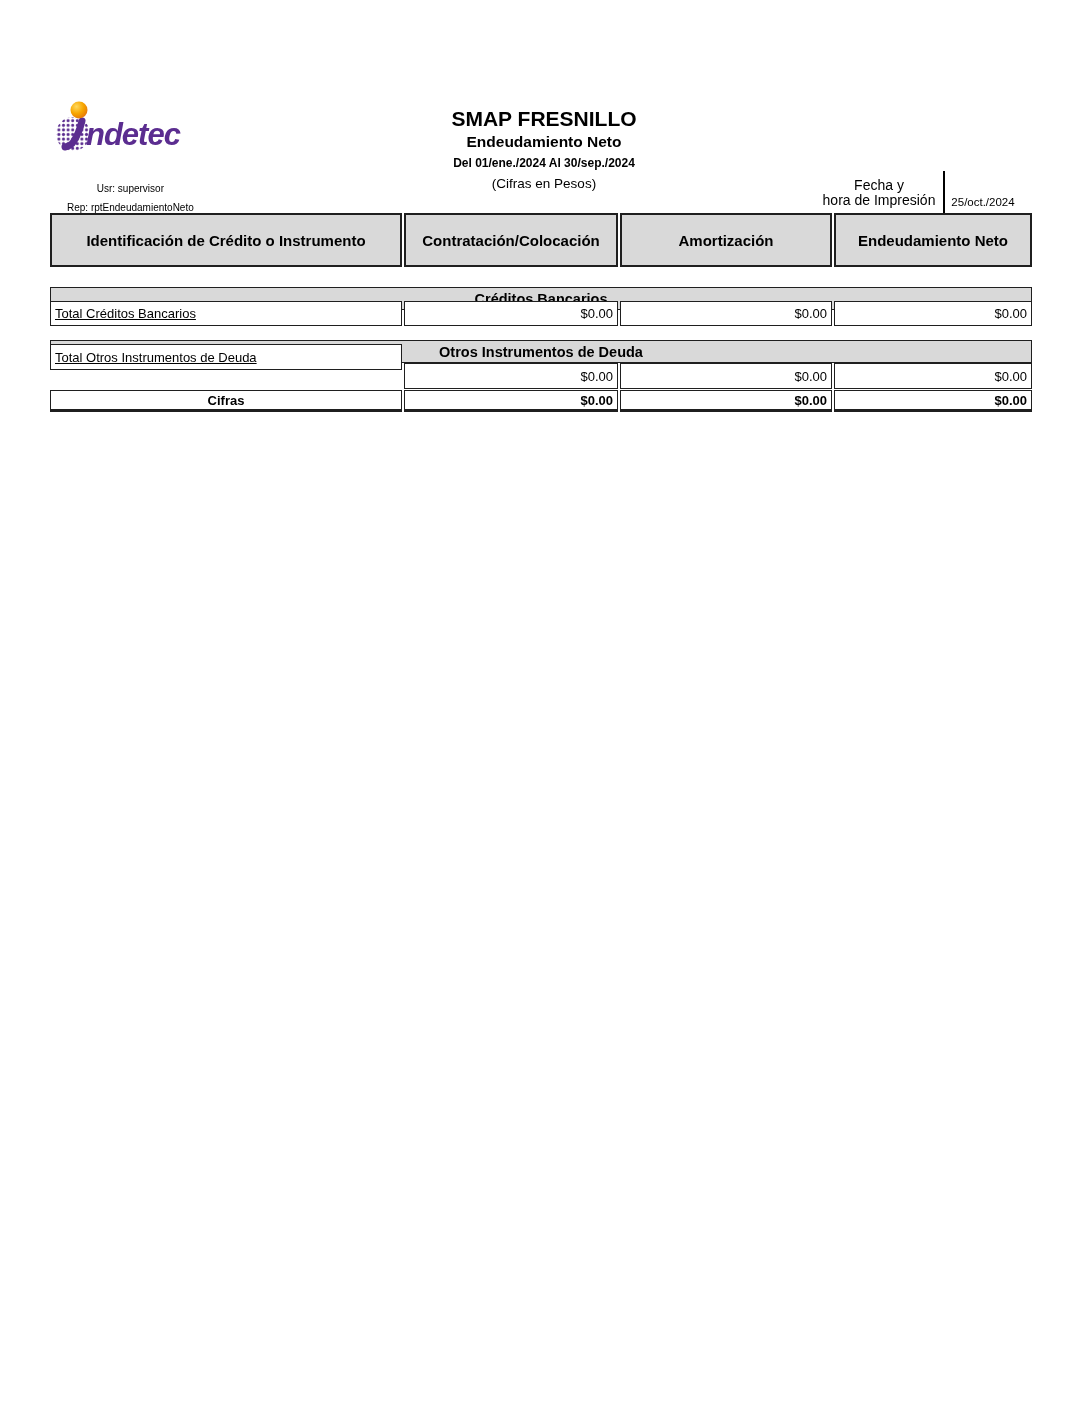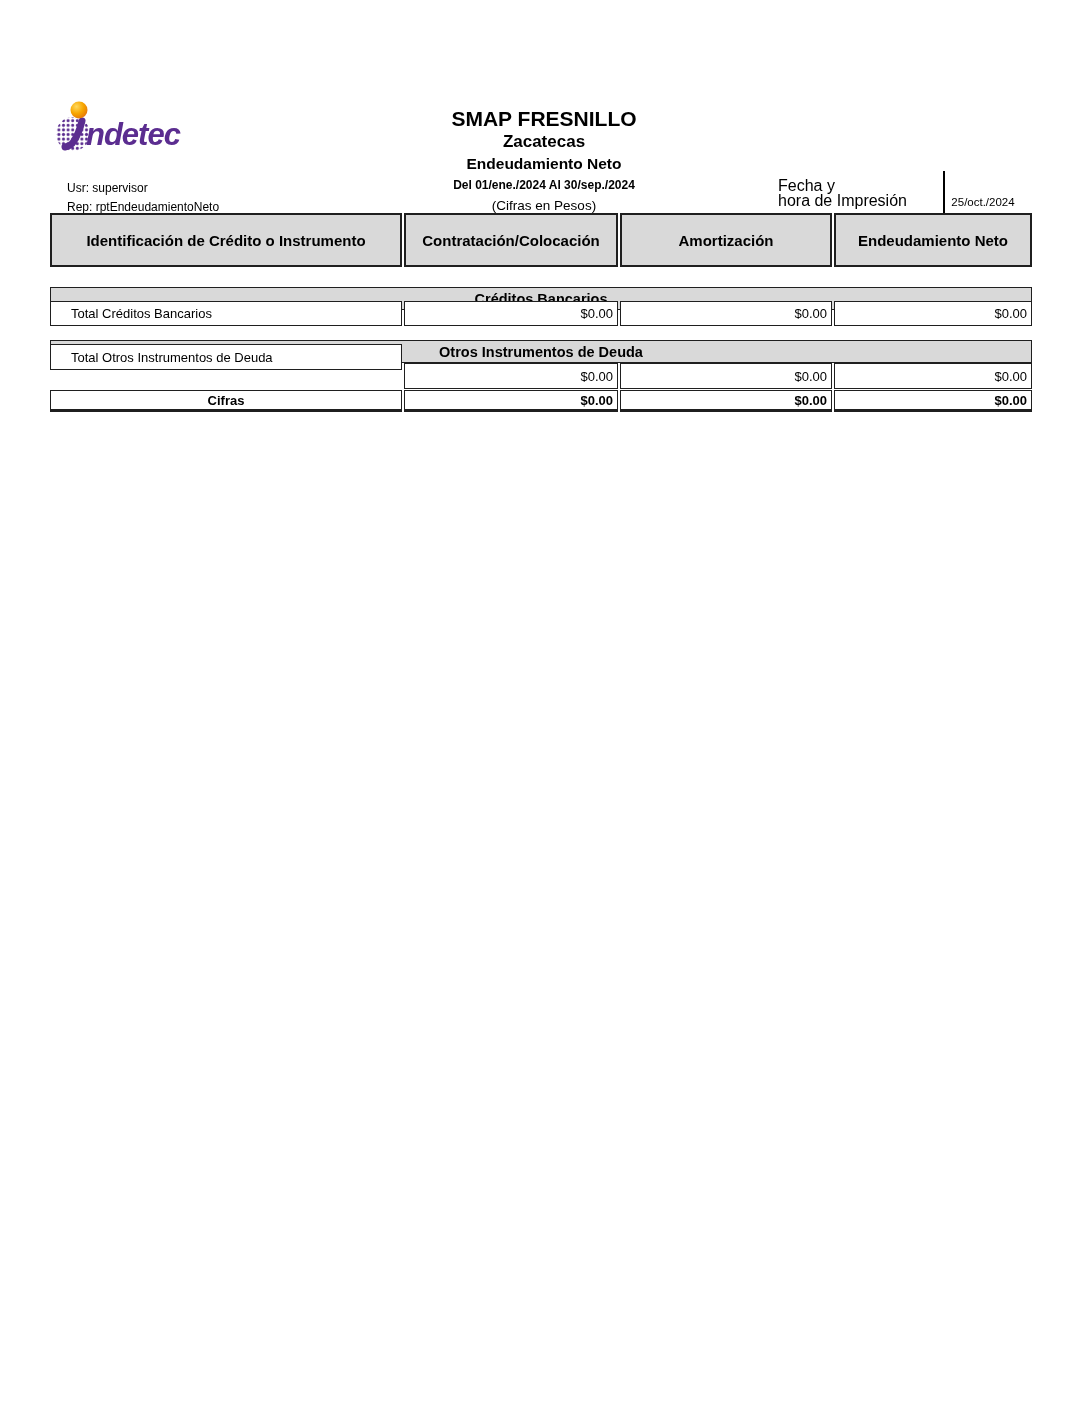--- a/index.html
+++ b/index.html
@@ -7,30 +7,30 @@
   body { font-family: "Liberation Sans", sans-serif; color: #000; }
   .page {
     position: relative;
     width: 1088px;
     height: 1060px;
     background: #ffffff;
     overflow: hidden;
   }
   
   .logo { position: absolute; left: 52px; top: 100px; }
-  .meta-left { position: absolute; left: 67px; top: 179px; font-size: 12px; line-height: 19px; }
+  .meta-left { position: absolute; left: 67px; top: 179px; font-size: 10px; line-height: 19px; text-align: center; }
   .title-block { position: absolute; left: 0; top: 106px; width: 100%; text-align: center; }
   .title-main   { font-size: 21px;   font-weight: bold; line-height: 25px; }
   .title-sub    { font-size: 17px;   font-weight: bold; line-height: 22px; }
   .title-report { font-size: 15.5px; font-weight: bold; line-height: 22px; }
   .title-period { font-size: 12px; font-weight: bold; line-height: 21px; }
   .title-units  { font-size: 13.5px; line-height: 19px; }
   .print-info-labels {
-    position: absolute; right: 150px; top: 178px; width: 160px;
-    text-align: left; font-size: 16px; line-height: 15px;
+    position: absolute; right: 129px; top: 178px; width: 160px;
+    text-align: center; font-size: 14px; line-height: 15px;
   }
   .print-divider {
     position: absolute; left: 943px; top: 171px; width: 2px; height: 42px;
     background: #000;
   }
   .print-info-values {
     position: absolute; left: 948px; top: 195px; width: 70px;
     text-align: center; font-size: 11.5px; line-height: 15px; white-space: nowrap;
   }
   
@@ -48,21 +48,21 @@
   .band {
     position: absolute; left: 50px; width: 982px; height: 23px;
     background: #d9d9d9; border: 1.5px solid #1f1f1f;
     display: flex; align-items: center; justify-content: center;
     font-weight: bold; font-size: 14.5px;
   }
   .row-cell {
     display: flex; align-items: center;
     font-size: 13px; overflow: hidden; white-space: nowrap;
   }
-  .label-cell  { justify-content: flex-start; padding-left: 20px; }
+  .label-cell  { justify-content: flex-start; padding-left: 4px; text-decoration: underline; }
   .center-cell { justify-content: center; font-weight: bold; }
   .value-cell  { justify-content: flex-end; padding-right: 4px; }
   .bold-row .row-cell { font-weight: bold; }
   .thick-bottom { border-bottom-width: 3px; }
   
   .page-number {
     position: absolute; right: 55px; top: 1328px;
     font-size: 15.5px;
   }
 </style>
@@ -95,21 +95,20 @@
     </svg>
   </div>
 
   <div class="meta-left">
     <div>Usr: supervisor</div>
     <div>Rep: rptEndeudamientoNeto</div>
   </div>
 
   <div class="title-block">
     <div class="title-main">SMAP FRESNILLO</div>
-    <div class="title-sub">Zacatecas</div>
     <div class="title-report">Endeudamiento Neto</div>
     <div class="title-period">Del 01/ene./2024 Al 30/sep./2024</div>
     <div class="title-units">(Cifras en Pesos)</div>
   </div>
 
   <div class="print-info-labels">
     <div>Fecha y</div>
     <div>hora de Impresión</div>
   </div>
   <div class="print-divider"></div>

